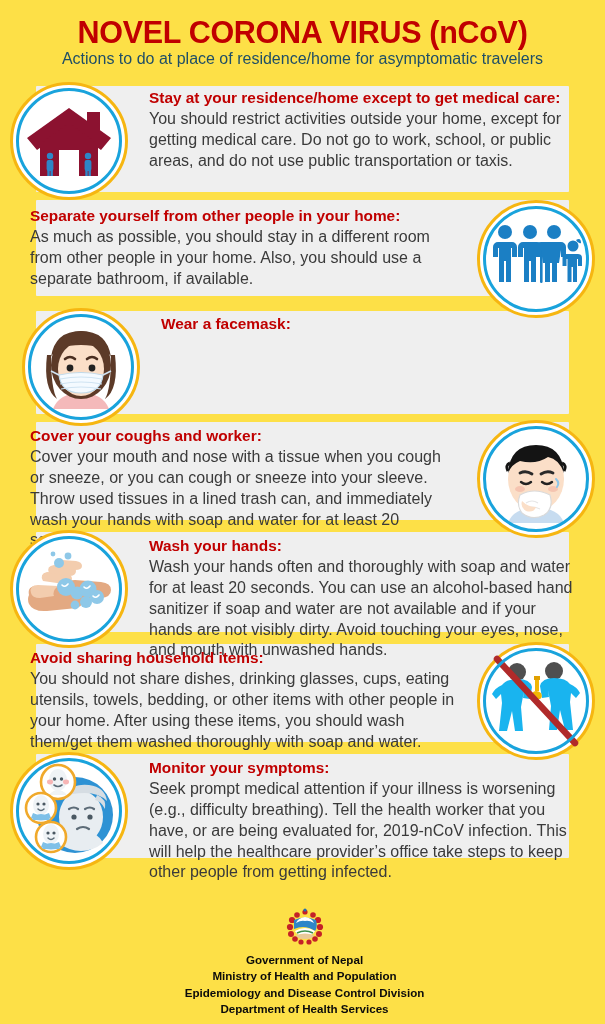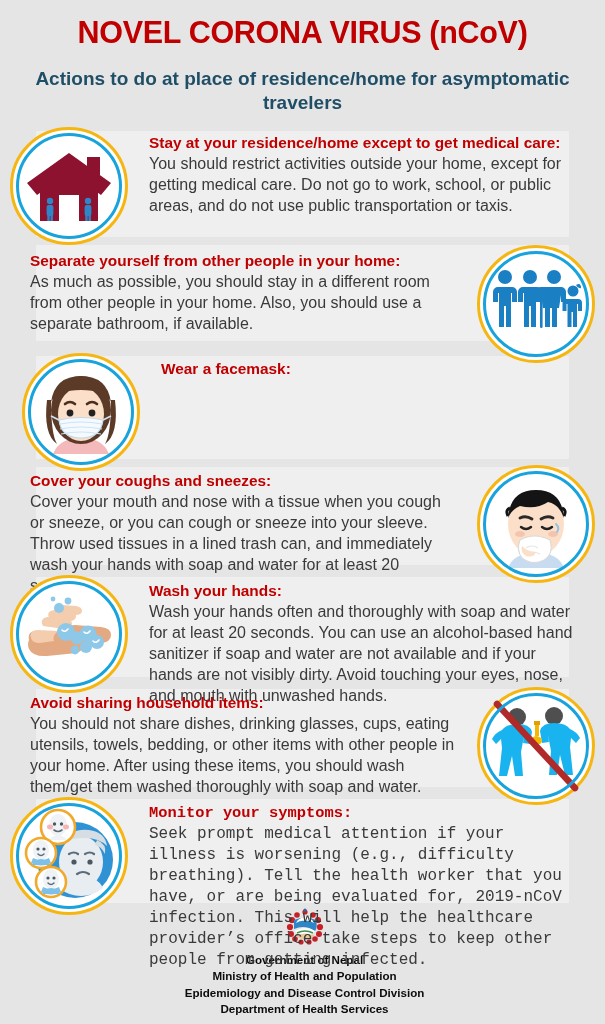--- a/index.html
+++ b/index.html
@@ -10,42 +10,42 @@
     background: #ffffff;
     font-family: "Liberation Sans", sans-serif;
     overflow: hidden;
     position: relative;
   }
 
   #poster {
     width: 605px;
     height: 1024px;
     position: relative;
-    background: #e5e5e5;
+    background: #fde047;
   }
 
   
   .header {
     padding: 16px 14px 4px 14px;
     text-align: center;
   }
   .main-title {
     color: #C00000;
     font-size: 30.5px;
     font-weight: bold;
     letter-spacing: -0.3px;
     line-height: 1.06;
     white-space: nowrap;
   }
   .subtitle {
     color: #1F4E66;
-    font-size: 19px;
-    font-weight: bold;
+    font-size: 16px;
+    font-weight: normal;
     line-height: 1.24;
-    margin-top: 19px;
+    margin-top: 1px;
     padding: 0 18px;
   }
 
   
   .sections { position: relative; margin-top: 9px; }
 
   .section {
     position: relative;
     width: 605px;
   }
@@ -259,21 +259,21 @@
               <ellipse cx="34" cy="60" rx="5" ry="3" fill="#F2B3A0" opacity="0.6"></ellipse>
               <ellipse cx="67" cy="60" rx="5" ry="3" fill="#F2B3A0" opacity="0.6"></ellipse>
               <path d="M34 66 q14 -8 30 0 q4 14 -6 20 q-12 6 -22 -2 q-6 -8 -2 -18 z" fill="#FFFFFF" stroke="#DADADA" stroke-width="1.1"></path>
               <path d="M40 74 q6 -4 12 0 M38 80 q8 -4 16 0" stroke="#E6E6E6" stroke-width="1.2" fill="none"></path>
               <path d="M36 72 q6 6 14 6 q-2 6 -10 4 q-6 -4 -4 -10 z" fill="#FBDFC8"></path>
               <path d="M70 50 q4 4 1 8" stroke="#8FC6E8" stroke-width="2" fill="none" stroke-linecap="round"></path>
             </svg>
           </div>
         </div>
         <div class="text-cell">
-          <div class="sec-heading">Cover your coughs and sneezes:</div>
+          <div class="sec-heading">Cover your coughs and worker:</div>
           <div class="sec-body">Cover your mouth and nose with a tissue when you cough or sneeze, or you can cough or sneeze into your sleeve. Throw used tissues in a lined trash can, and immediately wash your hands with soap and water for at least 20 seconds.</div>
         </div>
       </div>
     </div>
 
     <div class="section sec-left" style="height:112px;">
       <div class="band" style="top:2px; height:100px;"></div>
       <div class="sec-inner">
         <div class="icon-cell">
           <div class="badge">
@@ -326,21 +326,21 @@
             </svg>
           </div>
         </div>
         <div class="text-cell">
           <div class="sec-heading">Avoid sharing household items:</div>
           <div class="sec-body">You should not share dishes, drinking glasses, cups, eating utensils, towels, bedding, or other items with other people in your home. After using these items, you should wash them/get them washed thoroughly with soap and water.</div>
         </div>
       </div>
     </div>
 
-    <div class="section sec-left" style="height:112px;font-family:Liberation Mono, monospace;">
+    <div class="section sec-left" style="height:112px;">
       <div class="band" style="top:2px; height:104px;"></div>
       <div class="sec-inner">
         <div class="icon-cell">
           <div class="badge">
             <svg width="100" height="100" viewBox="0 0 100 100">
               <circle cx="56" cy="54" r="38" fill="#2E92D4"></circle>
               <ellipse cx="62" cy="56" rx="22" ry="26" fill="#E8EDF1"></ellipse>
               <path d="M44 36 q8 -14 26 -12 q16 2 18 16 q-8 -8 -22 -8 q-14 0 -22 4 z" fill="#D6DDE3"></path>
               <path d="M40 82 q6 -12 22 -12 q16 0 22 12 q-10 8 -22 8 q-12 0 -22 -8 z" fill="#E8EDF1"></path>
               <path d="M50 48 q5 -3 9 0" stroke="#5C6B77" stroke-width="2.2" fill="none" stroke-linecap="round"></path>

